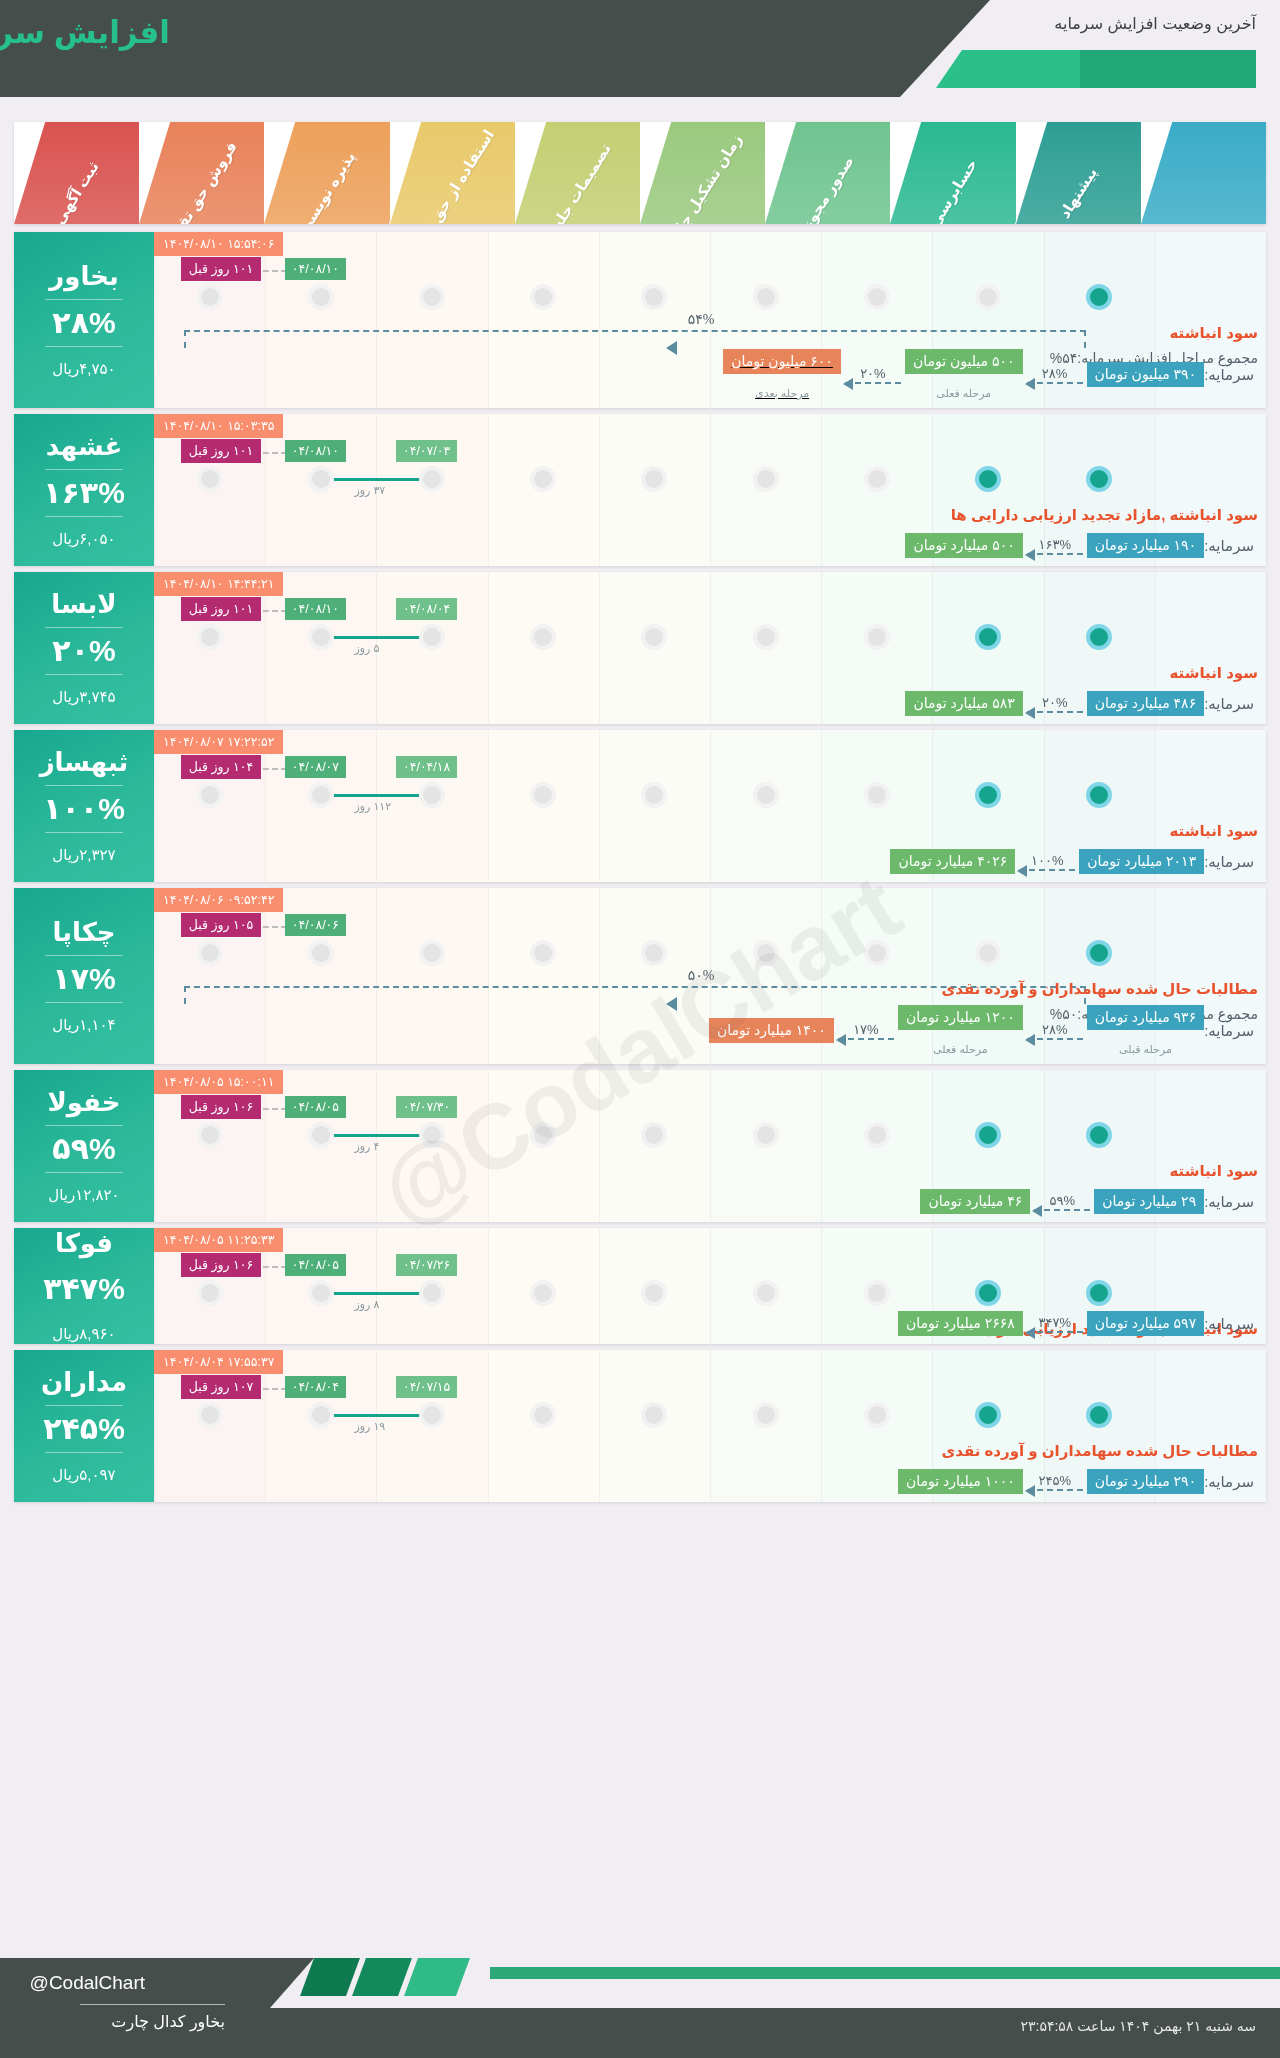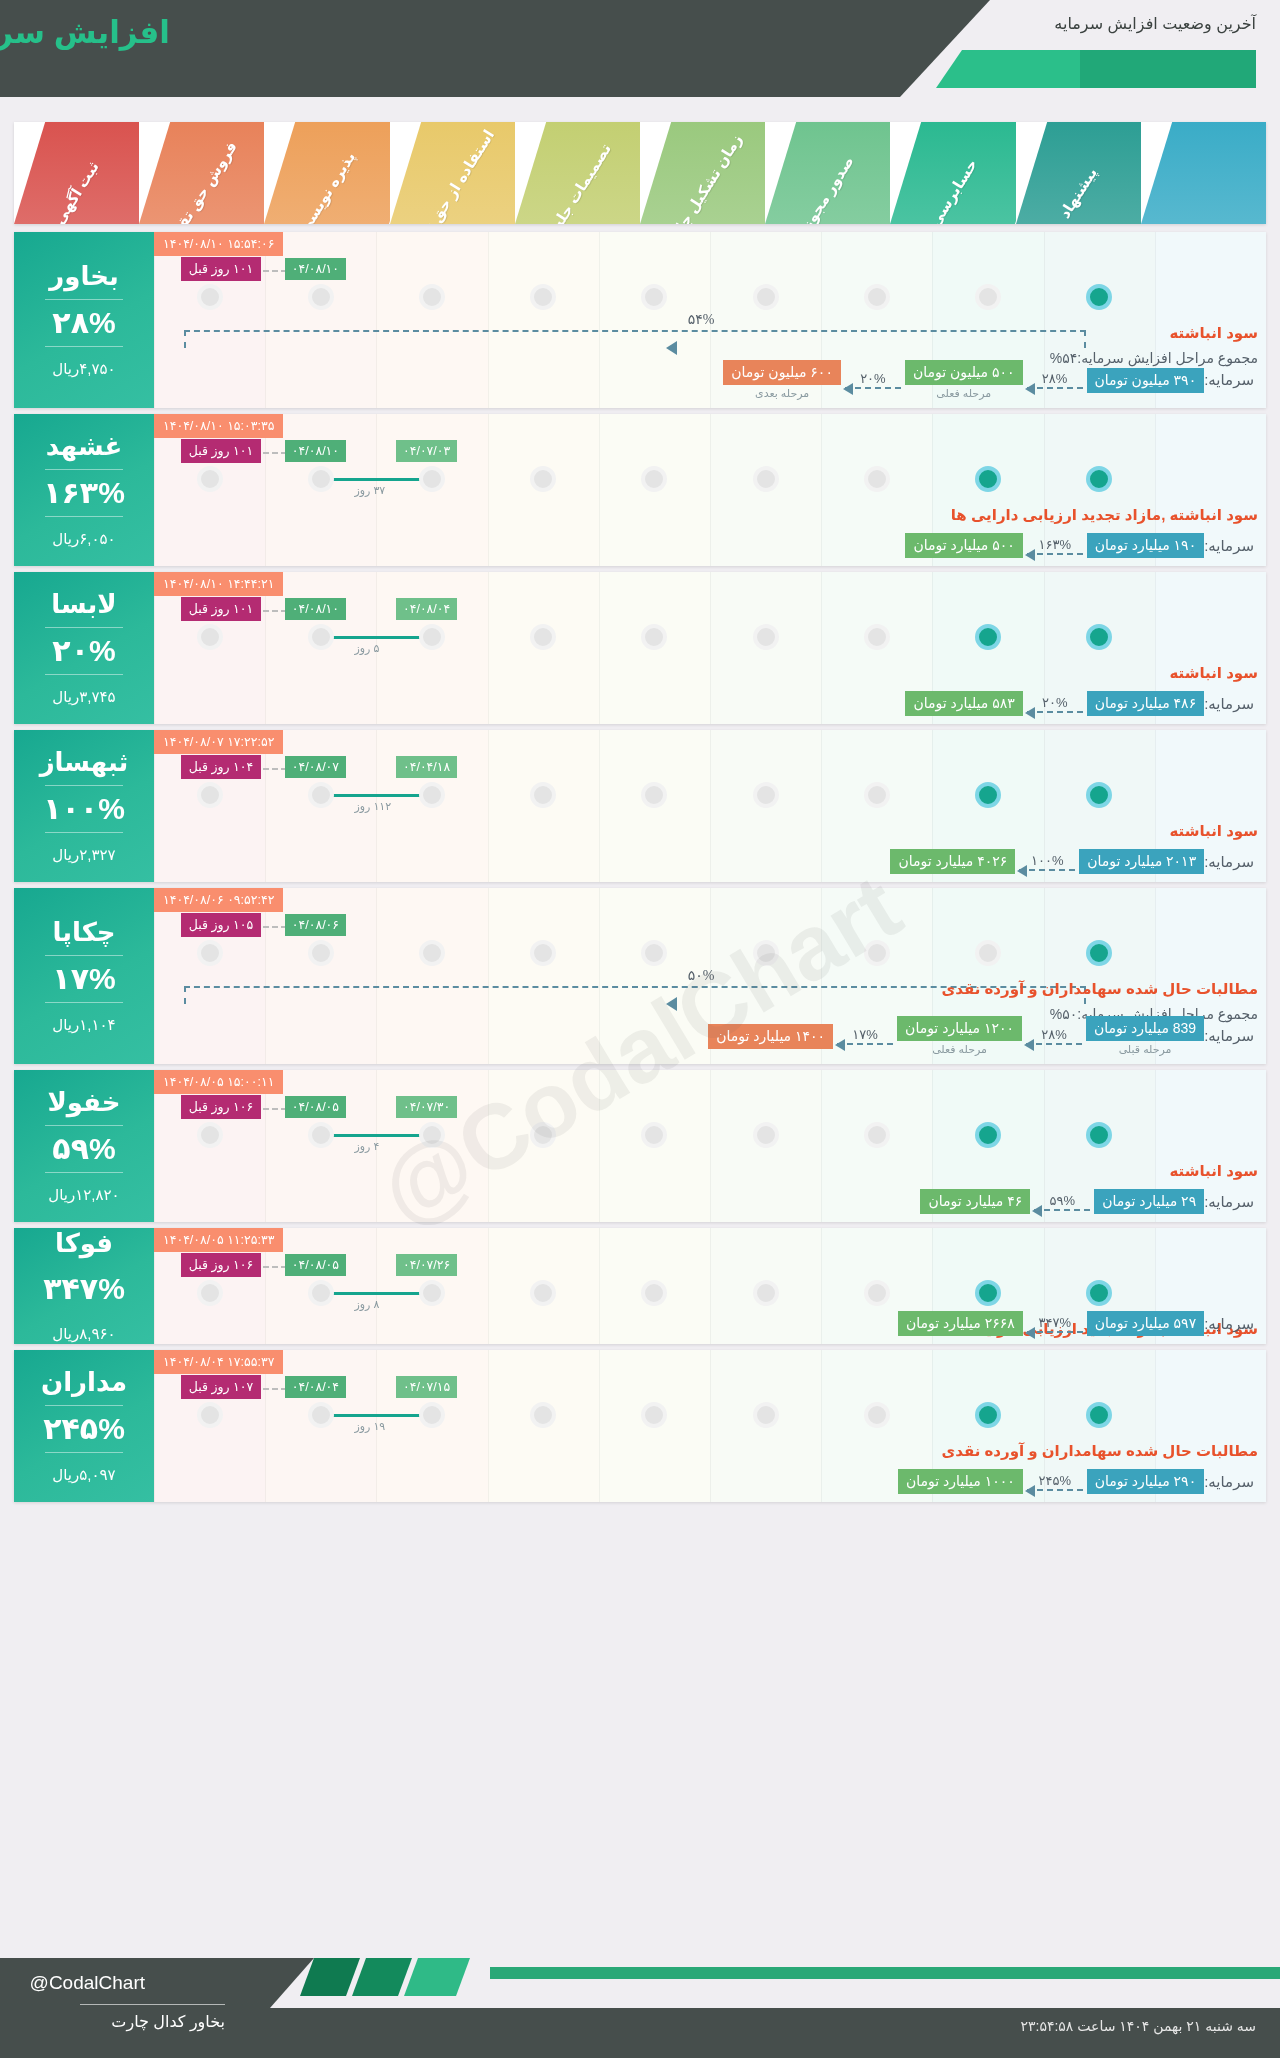--- a/index.html
+++ b/index.html
@@ -129,21 +129,21 @@
   }
   .arrow-pct { color: #55606a; font-size: 13px; margin-bottom: 1px; }
   .arrow-line {
     width: 100%; height: 0; border-top: 2px dashed #5b8ca0; position: relative;
   }
   .arrow-line::after {
     content: ""; position: absolute; left: -2px; top: -6px;
     border-top: 6px solid transparent; border-bottom: 6px solid transparent;
     border-right: 10px solid #5b8ca0;
   }
-  .stagelbl-sm { color: #8a9aa0; font-size: 11px; margin-top: 2px; white-space: nowrap; }
+  .stagelbl-sm { color: #8a9aa0; font-size: 11px; margin-top: 13px; white-space: nowrap; }
 
   .bracket {
     position: absolute; z-index: 4; border: 2px dashed #5b8ca0;
     border-bottom: none; height: 18px;
   }
   .bracket-pct {
     position: absolute; z-index: 5; color: #55606a; font-size: 14px; white-space: nowrap; font-family: Liberation Serif, serif;
   }
   .bracket-arrow {
     position: absolute; z-index: 5; width: 0; height: 0;
@@ -292,21 +292,21 @@
               <div class="arrow-line"></div>
             </div>
             <div style="display: flex; flex-direction: column; align-items: center;">
               <span class="cap-box green">۵۰۰ میلیون تومان</span>
               <span class="stagelbl-sm">مرحله فعلی</span>
             </div>
             <div class="arrow-seg">
               <div class="arrow-pct">۲۰%</div>
               <div class="arrow-line"></div>
             </div>
-            <div style="display: flex; flex-direction: column; align-items: center;">
+            <div style="display: flex; flex-direction: column; align-items: center; text-decoration: underline;">
               <span class="cap-box orange">۶۰۰ میلیون تومان</span>
               <span class="stagelbl-sm">مرحله بعدی</span>
             </div>
           </div>
           <div class="bracket" style="left: 30px; right: 180px; bottom: 60px;"></div>
           <div class="bracket-pct" style="left: 48%; bottom: 80px;">۵۴%</div>
           <div class="bracket-arrow" style="left: 46%; bottom: 53px;"></div>
         </div>
         <div class="row-side">
           <div class="side-name">بخاور</div>
@@ -584,21 +584,21 @@
             <div class="node-cell"></div>
           </div>
           <div class="date-badge green-d" style="left: 130.8px; top: 26px;">۰۴/۰۸/۰۶</div>
           <div class="ago-badge" style="left: 26.8px; top: 25px;">۱۰۵ روز قبل</div>
           <div class="dash-link" style="left: 108.8px; width: 24px; top: 38px;"></div>
           <div class="reason" style="right: 8px; top: 92px;">مطالبات حال شده سهامداران و آورده نقدی</div>
           <div class="summary" style="right: 8px; top: 118px;">مجموع مراحل افزایش سرمایه:۵۰%</div>
           <div class="capline" style="right: 8px; bottom: 8px; direction: rtl;">
             <span class="cap-label">سرمایه:</span>
             <div style="display: flex; flex-direction: column; align-items: center;">
-              <span class="cap-box teal">839 میلیارد تومان</span>
+              <span class="cap-box teal">۹۳۶ میلیارد تومان</span>
               <span class="stagelbl-sm">مرحله قبلی</span>
             </div>
             <div class="arrow-seg">
               <div class="arrow-pct">۲۸%</div>
               <div class="arrow-line"></div>
             </div>
             <div style="display: flex; flex-direction: column; align-items: center;">
               <span class="cap-box green">۱۲۰۰ میلیارد تومان</span>
               <span class="stagelbl-sm">مرحله فعلی</span>
             </div>

